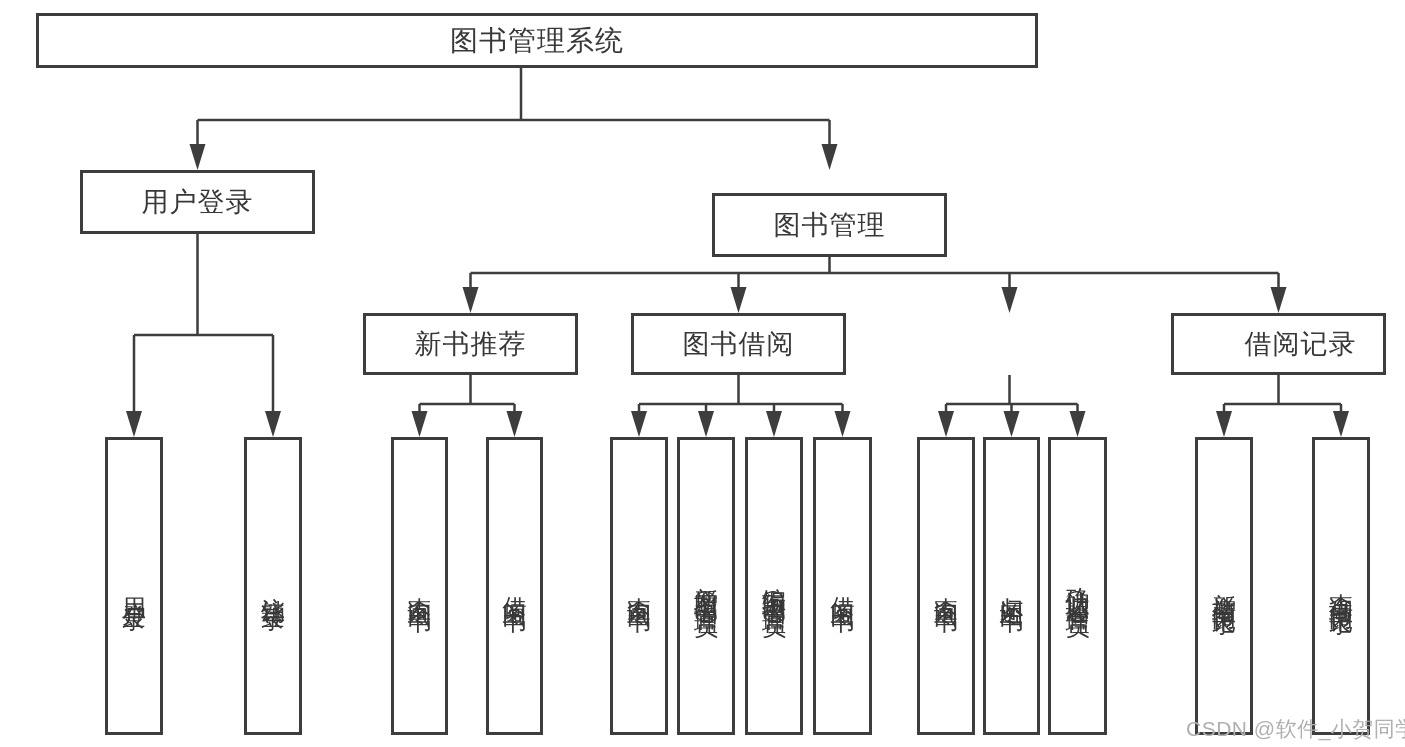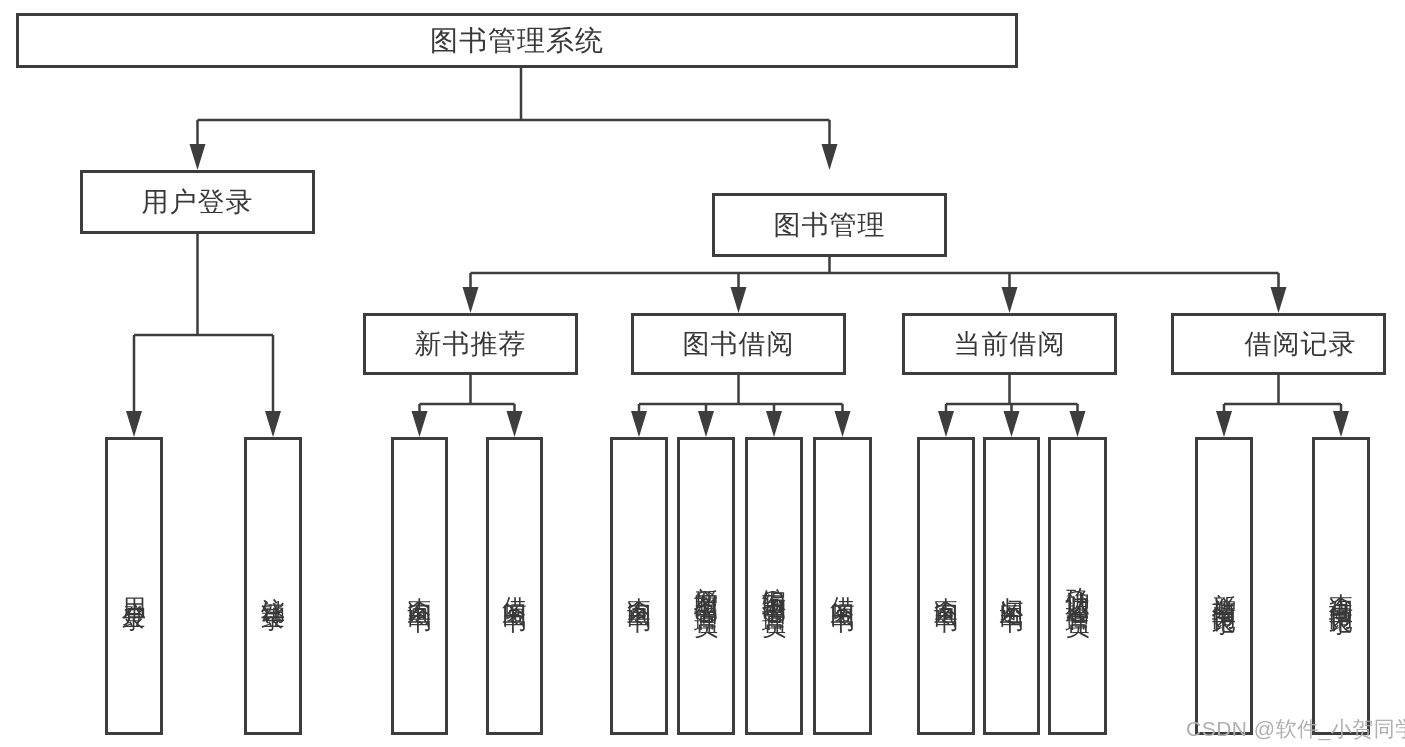--- a/index.html
+++ b/index.html
@@ -94,39 +94,36 @@
       <polygon points="1003.5,411 1019.5,411 1011.5,437"></polygon>
       <polygon points="1069.5,411 1085.5,411 1077.5,437"></polygon>
     </g>
     <g>
       <path d="M1278.5 375 V404 M1224 404 H1341 M1224 404 V412 M1341 404 V412"></path>
       <polygon points="1216,411 1232,411 1224,437"></polygon>
       <polygon points="1333,411 1349,411 1341,437"></polygon>
     </g>
   </svg>
 
-  <div class="box root-box" style="left:16px; top:13px; width:1002px; height:55px;">
+  <div class="box root-box" style="left:36px; top:13px; width:1002px; height:55px;">
     <span class="h-label">图书管理系统</span>
   </div>
 
   <div class="box" style="left:80px; top:170px; width:235px; height:64px;">
     <span class="h-label">用户登录</span>
   </div>
   <div class="box" style="left:712px; top:170px; width:235px; height:64px;margin-top:23px;">
     <span class="h-label">图书管理</span>
   </div>
 
   <div class="box" style="left:363px; top:313px; width:215px; height:62px;">
     <span class="h-label">新书推荐</span>
   </div>
   <div class="box" style="left:631px; top:313px; width:215px; height:62px;">
     <span class="h-label">图书借阅</span>
-  </div>
-  <div class="box" style="left:902px; top:313px; width:215px; height:62px;">
-    <span class="h-label">当前借阅</span>
   </div>
   <div class="box" style="left:1171px; top:313px; width:215px; height:62px;padding-left:44px;">
     <span class="h-label">借阅记录</span>
   </div>
 
   <div class="box" style="left:105px; top:437px; width:58px; height:298px;">
     <span class="v-label">用户登录</span>
   </div>
   <div class="box" style="left:244px; top:437px; width:58px; height:298px;">
     <span class="v-label">注销登录</span>

